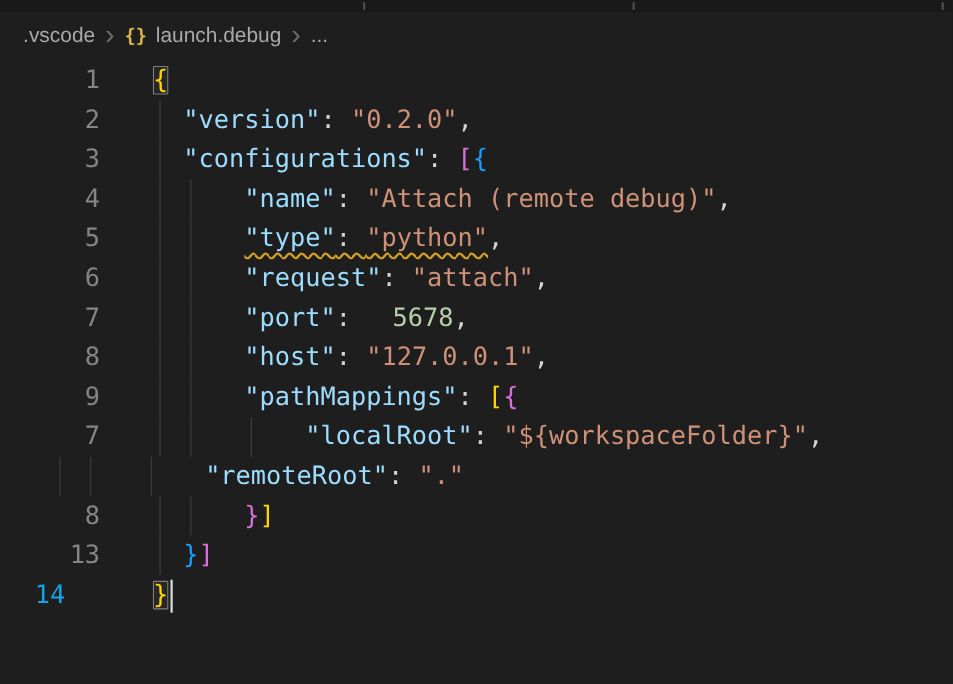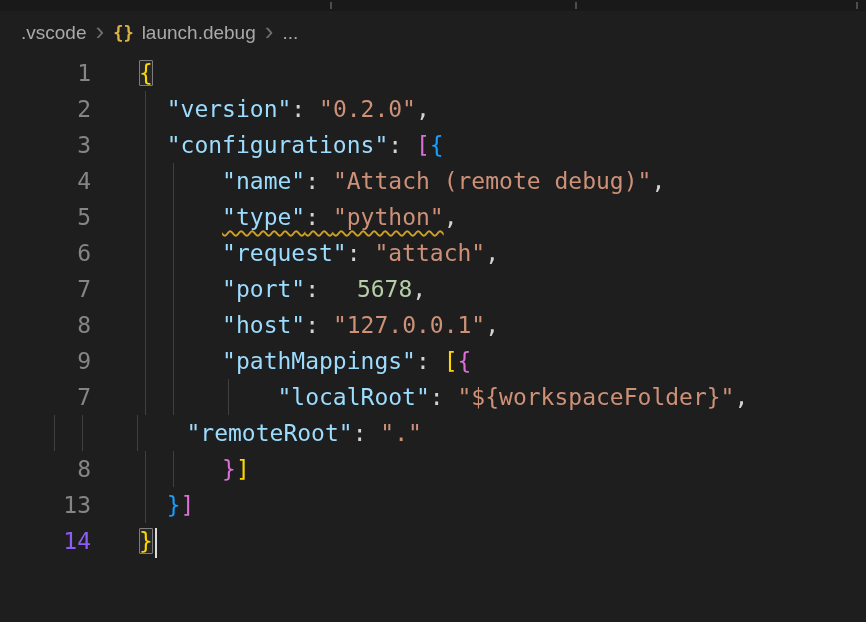--- a/index.html
+++ b/index.html
@@ -19,21 +19,21 @@
   .crumb { cursor:pointer; }
   .chev { color:#6e6e6e; font-size:26px; margin:0 9px; line-height:1; position:relative; top:-2px; }
   .json-icon { color:#d9b44a; font-family:"DejaVu Sans Mono", monospace; font-weight:bold;
                font-size:17px; margin-right:8px; }
 
   
   .editor { flex:1; position:relative; }
   .code-line { display:flex; height:36px; line-height:36px; font-size:23px; }
   .line-number { width:91px; text-align:right; color:#858585; flex-shrink:0;
                  font-family:"DejaVu Sans Mono", monospace; }
-  .code-line.active .line-number { color:#8b5cf6; }
+  .code-line.active .line-number { color:#0ea5e9;text-align:center; }
   .line-content { position:relative; white-space:pre; margin-left:48px; color:#d4d4d4; flex:1; }
 
   .indent-guide { position:absolute; top:0; width:1px; height:36px; background:#404040; }
 
   .tok-plain { color:#d4d4d4; }
   .tok-key  { color:#9cdcfe; }
   .tok-str  { color:#ce9178; }
   .tok-num  { color:#b5cea8;margin-left:24px; }
   .tok-pun  { color:#d4d4d4; }
   .tok-b1   { color:#ffd700; }

